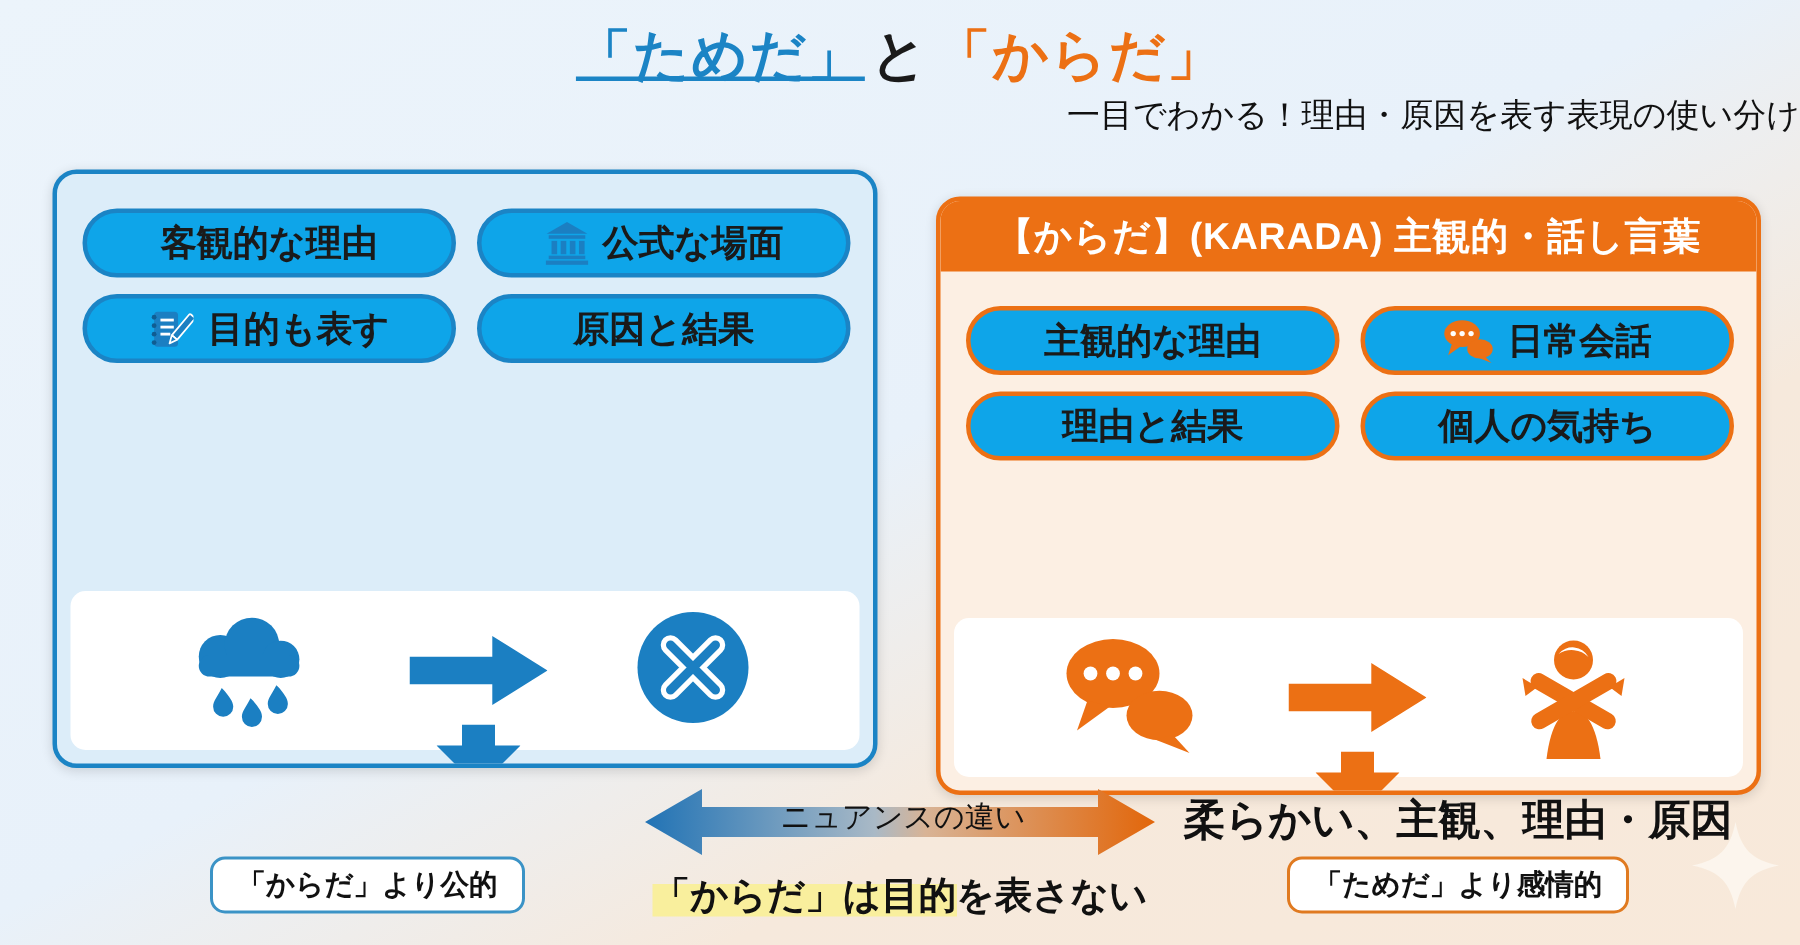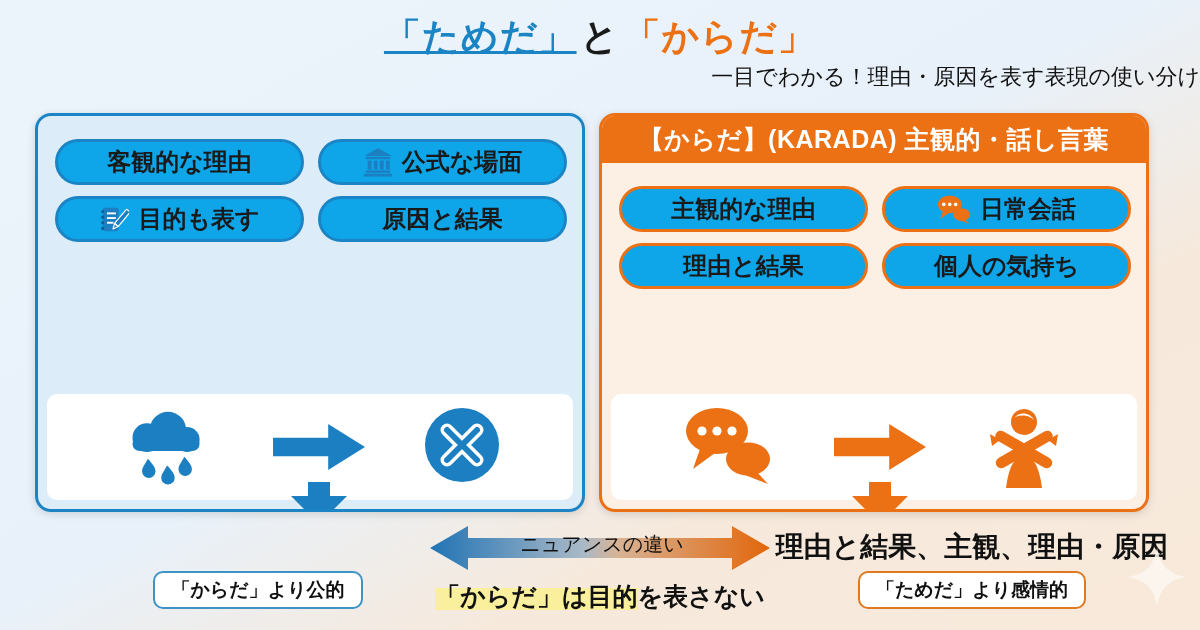--- a/index.html
+++ b/index.html
@@ -20,21 +20,21 @@
   .subtitle{
     position:absolute; top:62px; left:0; width:1200px; text-align:right;
     font-size:22px; font-weight:400; color:#111;
   }
   
   .card{
     position:absolute; top:113px; width:550px; height:399px;
     border-radius:16px; overflow:hidden; box-shadow:0 2px 8px rgba(0,0,0,.14);
   }
   .card.blue{ left:35px; border:3px solid #1b84c5; background:#dcedf9; }
-  .card.orange{ left:599px; border:3px solid #ec7014; background:#fcefe3; }
+  .card.orange{ left:624px; border:3px solid #ec7014; background:#fcefe3;margin-top:18px; }
   .card-header{
     height:47px; display:flex; align-items:center; justify-content:center;
     color:#fff; font-size:25px; font-weight:800; letter-spacing:0.5px;
   }
   .card.blue .card-header{ background:#1b84c5; }
   .card.orange .card-header{ background:#ec7014; }
   .pills{
     display:grid; grid-template-columns:1fr 1fr; gap:11px 14px;
     padding:23px 15px 0 17px;
   }
@@ -55,21 +55,21 @@
     display:flex; align-items:flex-start; justify-content:center; gap:58px;
   }
   .arrow-col{ display:flex; flex-direction:column; align-items:center; gap:6px; padding-top:16px; }
   
   .f-summary{
     position:absolute; top:528px; width:420px; text-align:center;
     font-size:28px; font-weight:800; color:#111; white-space:nowrap;
   }
   .f-summary.left{ left:38px; } .f-summary.right{ left:762px; }
   .f-badge-wrap{ position:absolute; top:571px; width:420px; display:flex; justify-content:center; }
-  .f-badge-wrap.left{ left:48px; } .f-badge-wrap.right{ left:762px; }
+  .f-badge-wrap.left{ left:35px; } .f-badge-wrap.right{ left:762px; }
   .f-badge{
     background:#fff; border-radius:10px; padding:4px 16px;
     font-size:19px; font-weight:800; color:#111;
   }
   .f-badge.blue{ border:2px solid #3b93c6; }
   .f-badge.orange{ border:2px solid #e07a20; }
   .mid-arrow{ position:absolute; left:430px; top:522px; width:340px; height:52px; }
   .mid-label{
     position:absolute; left:412px; top:531px; width:380px; text-align:center;
     font-size:20px; font-weight:400; color:#111;
@@ -268,21 +268,21 @@
         </linearGradient>
       </defs>
       <polygon points="0,26 38,4 38,16 302,16 302,4 340,26 302,48 302,36 38,36 38,48" fill="url(#ba)"></polygon>
     </svg>
   </div>
   <div class="mid-label">ニュアンスの違い</div>
   <div class="mid-note">
     <span class="hl2">「からだ」は目的</span><span>を表さない</span>
   </div>
 
-  <div class="f-summary right">理由と結果、主観、理由・原因</div>
+  <div class="f-summary right">柔らかい、主観、理由・原因</div>
   <div class="f-badge-wrap right">
     <span class="f-badge orange">「ためだ」より感情的</span>
   </div>
 
   <span class="sparkle">
     <svg width="58" height="58" viewBox="0 0 64 64">
       <path d="M32 0 C36 20 44 28 64 32 C44 36 36 44 32 64 C28 44 20 36 0 32 C20 28 28 20 32 0 Z" fill="#fdf8f1"></path>
     </svg>
   </span>
 

